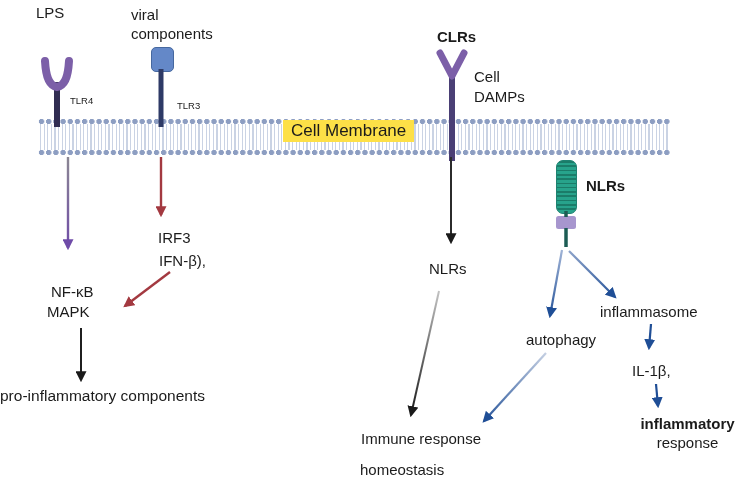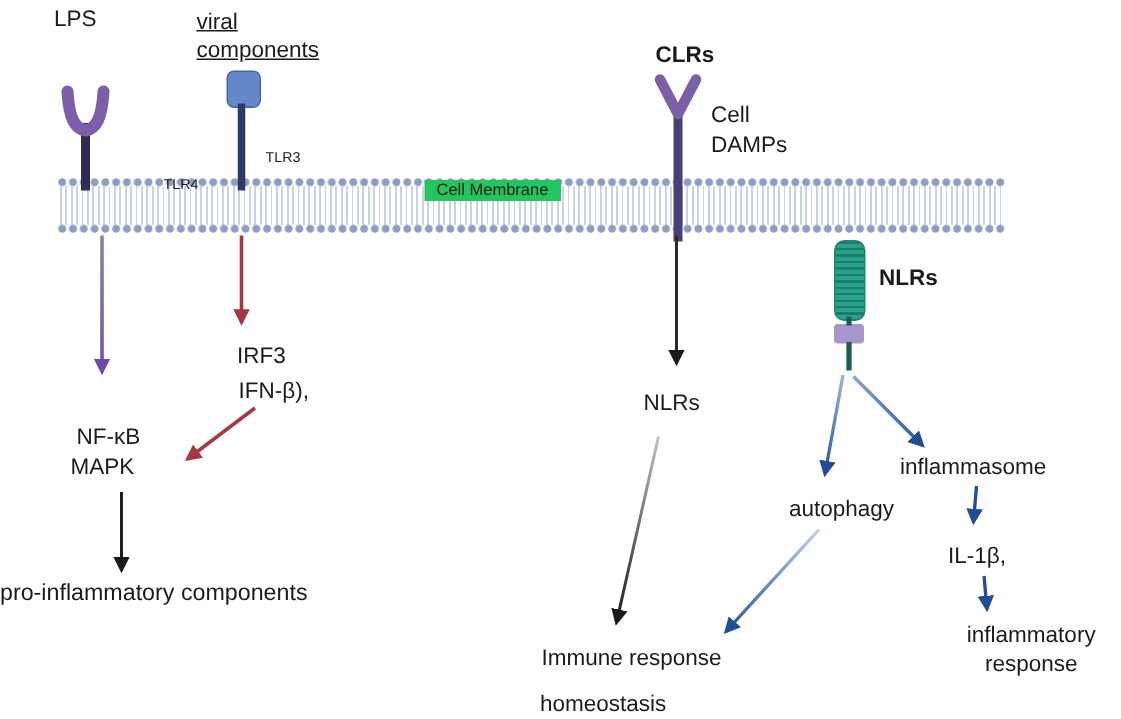--- a/index.html
+++ b/index.html
@@ -14,21 +14,21 @@
 
   
   .membrane { position:absolute; left:38px; top:118px; width:632px; height:38px; z-index:1; }
   .mem-dots { position:absolute; left:0; width:100%; height:7px;
     background-image: radial-gradient(circle at 3.5px 3.5px, #8D9EC2 2.4px, rgba(0,0,0,0) 2.9px);
     background-size:7.2px 7px; background-repeat:repeat-x; }
   .mem-dots.top { top:0; }
   .mem-dots.bottom { bottom:0; }
   .mem-tails { position:absolute; left:2px; right:2px; top:6px; bottom:6px;
     background-image: repeating-linear-gradient(90deg, #CAD3E4 0 1.2px, rgba(0,0,0,0) 1.2px 3.6px); }
-  .mem-label { position:absolute; left:245px; top:2px; font-size:11px; background:#22c55e;
+  .mem-label { position:absolute; left:245px; top:2px; font-size:17px; background:#fde047;
     padding:1px 8px; z-index:2; white-space:nowrap; }
 
   
   .tlr3-head { position:absolute; left:151px; top:47px; width:21px; height:23px;
     background:#6488C8; border:1.5px solid #46689F; border-radius:5px; z-index:2; }
 
   
   .nlr-body { position:absolute; left:556px; top:160px; width:19px; height:52px;
     background:#27A38B; border-radius:7px; z-index:2;
     background-image: repeating-linear-gradient(180deg, rgba(15,85,70,0.5) 0 1.6px, rgba(0,0,0,0) 1.6px 4.3px);
@@ -114,38 +114,38 @@
     <line x1="451" y1="157" x2="451" y2="242" stroke="#2B2B2B" stroke-width="2" marker-end="url(#mBlack)"></line>
     <line x1="439" y1="291" x2="411" y2="415" stroke="url(#gTregs)" stroke-width="2" marker-end="url(#mBlack)"></line>
     <line x1="562" y1="250" x2="550" y2="316" stroke="url(#gAuto)" stroke-width="2.2" marker-end="url(#mBlue)"></line>
     <line x1="569" y1="251" x2="615" y2="297" stroke="url(#gInfl)" stroke-width="2.2" marker-end="url(#mBlue)"></line>
     <line x1="651" y1="324" x2="649" y2="348" stroke="#1F4E96" stroke-width="2.2" marker-end="url(#mBlue)"></line>
     <line x1="656" y1="384" x2="658" y2="406" stroke="#1F4E96" stroke-width="2.2" marker-end="url(#mBlue)"></line>
     <line x1="546" y1="353" x2="484" y2="421" stroke="url(#gAutoImm)" stroke-width="2.2" marker-end="url(#mBlue)"></line>
   </svg>
 
   <div class="lbl" style="left:36px; top:3px;">LPS</div>
-  <div class="lbl wrap" style="left:131px; top:5px; width:100px;text-decoration:underline;">viral components</div>
-  <div class="lbl tiny" style="left:70px; top:114px;margin-left:39px;">TLR4</div>
+  <div class="lbl wrap" style="left:131px; top:5px; width:100px;">viral components</div>
+  <div class="lbl tiny" style="left:70px; top:91px;">TLR4</div>
   <div class="lbl tiny" style="left:177px; top:96px;">TLR3</div>
   <div class="lbl bold" style="left:437px; top:27px;">CLRs</div>
   <div class="lbl" style="left:474px; top:67px; line-height:20px;">
     <span style="display:block;">Cell</span>
     <span style="display:block;">DAMPs</span>
   </div>
   <div class="lbl bold" style="left:586px; top:176px;">NLRs</div>
 
   <div class="lbl" style="left:158px; top:228px;">IRF3</div>
   <div class="lbl" style="left:159px; top:251px;">IFN-β),</div>
   <div class="lbl" style="left:51px; top:282px;">NF-κB</div>
   <div class="lbl" style="left:47px; top:302px;">MAPK</div>
   <div class="lbl" style="left:0px; top:386px; font-size:15.5px;">pro-inflammatory components</div>
   <div class="lbl" style="left:429px; top:259px;">NLRs</div>
   <div class="lbl" style="left:526px; top:330px;">autophagy</div>
   <div class="lbl" style="left:600px; top:302px;">inflammasome</div>
   <div class="lbl" style="left:632px; top:361px;">IL-1β,</div>
   <div class="lbl" style="left:630px; top:414px; width:115px; text-align:center;">
-    <span style="display:block;">inflammatory</span>
+    <span style="display:block;font-weight:bold;">inflammatory</span>
     <span style="display:block;">response</span>
   </div>
   <div class="lbl" style="left:361px; top:429px;">Immune response</div>
   <div class="lbl" style="left:360px; top:460px;">homeostasis</div>
 </div>
 
 </body></html>

